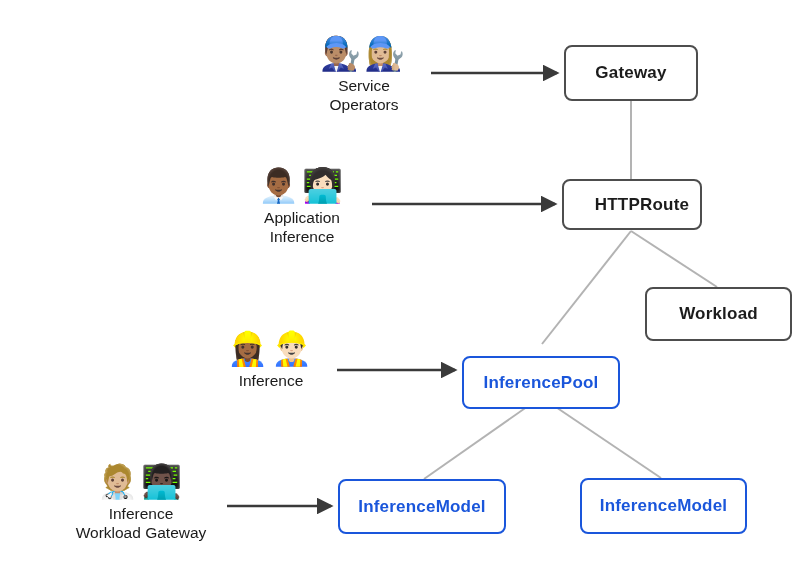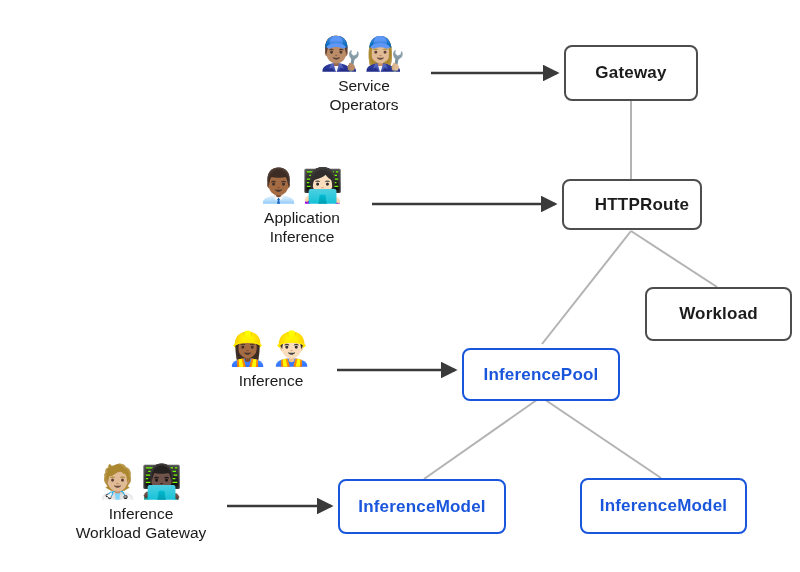--- a/index.html
+++ b/index.html
@@ -24,21 +24,21 @@
     font-weight: bold;
     font-size: 17px;
     color: #1c1c1c;
     letter-spacing: 0.2px;
   }
   .node.blue { border-color: #1a56db; color: #1a56db; }
 
   #gateway          { left: 530px; top: 45px;  width: 134px; height: 56px; }
   #httproute        { left: 528px; top: 179px; width: 140px; height: 51px; padding-left: 20px; }
   #service          { left: 611px; top: 287px; width: 147px; height: 54px; }
-  #inferencepool    { left: 428px; top: 348px; width: 158px; height: 53px; }
+  #inferencepool    { left: 428px; top: 356px; width: 158px; height: 53px; }
   #inferencemodel-1 { left: 304px; top: 479px; width: 168px; height: 55px; }
   #inferencemodel-2 { left: 546px; top: 478px; width: 167px; height: 56px; }
 
   .actor {
     position: absolute;
     z-index: 2;
     width: 180px;
     text-align: center;
     color: #1a1a1a;
   }

